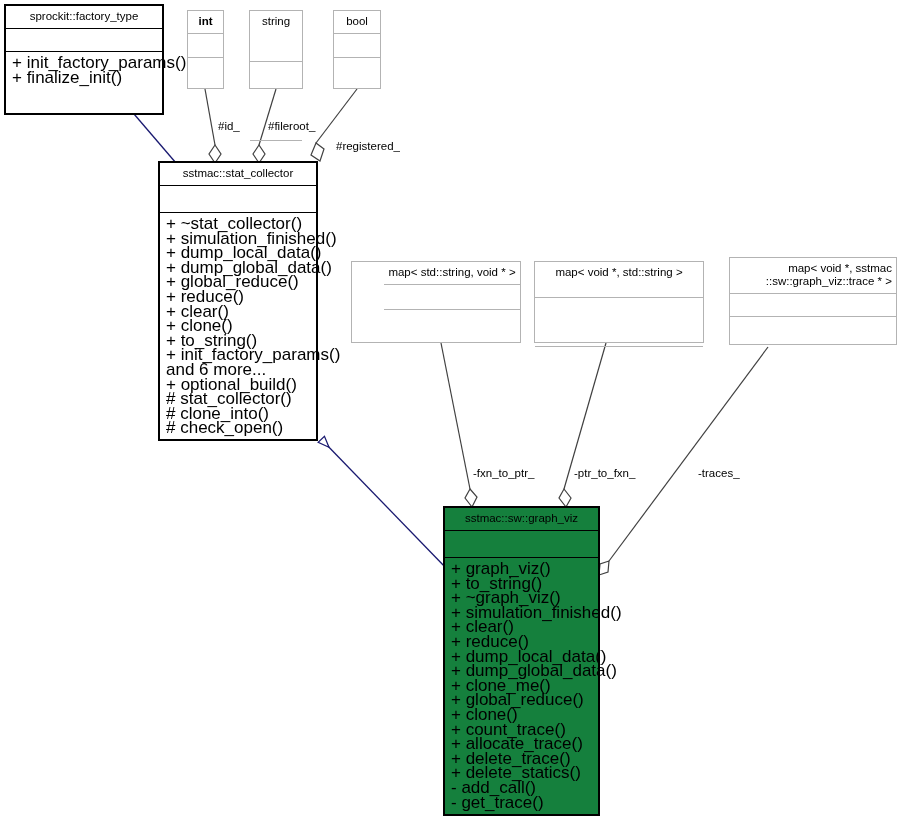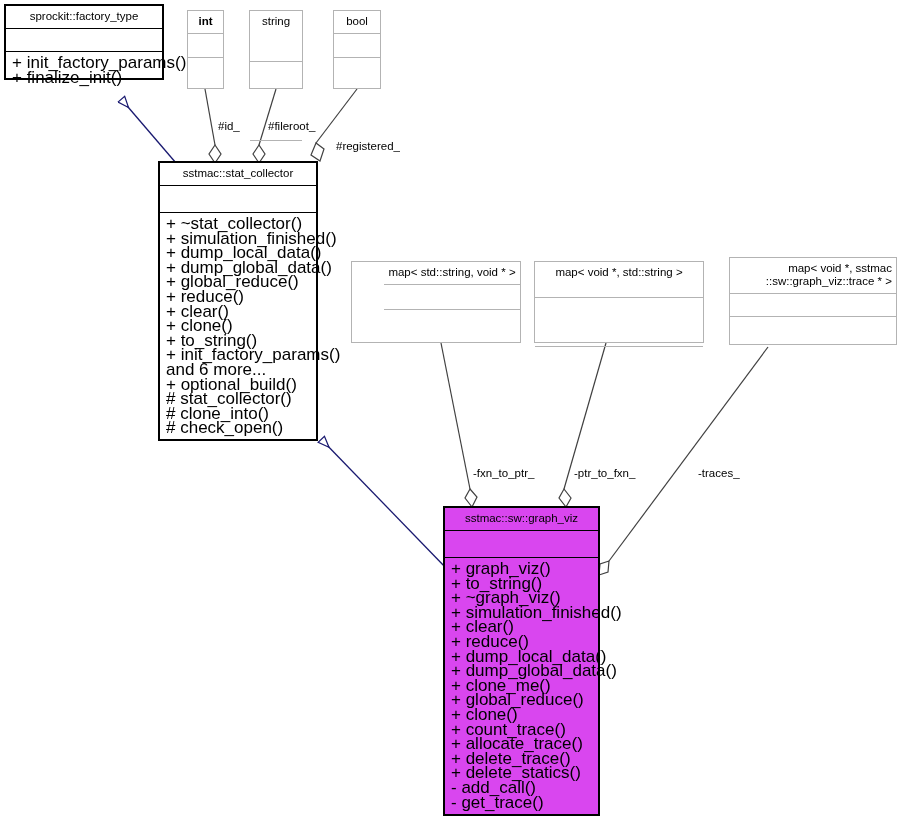--- a/index.html
+++ b/index.html
@@ -35,21 +35,21 @@
     flex-direction: column;
   }
   .uml-box.thin {
     border: 1px solid #b3b3b3;
   }
   .uml-box.thick {
     border: 1px solid #000000;
     outline: 1px solid #000000;
   }
   .uml-box.filled {
-    background: #d946ef;
+    background: #15803d;
   }
   .box-title {
     text-align: center;
     font-size: 11.5px;
     color: #000;
     padding: 4px 4px 5px 4px;
     line-height: 13px;
     white-space: nowrap;
   }
   .box-title.wrap {
@@ -131,21 +131,21 @@
       <path d="M 606,343 L 564,489" stroke="#404040" stroke-width="1.2" fill="none"></path>
       <path d="M 564,489 L 571,498 L 566,507 L 559,498 z" fill="#ffffff" stroke="#404040" stroke-width="1.2"></path>
     </g>
 
     <g>
       <path d="M 768,347 L 609,561" stroke="#404040" stroke-width="1.2" fill="none"></path>
       <path d="M 609,561 L 608,572 L 599,575 L 600,564 z" fill="#ffffff" stroke="#404040" stroke-width="1.2"></path>
     </g>
   </svg>
 
-  <div class="uml-box thick" style="left:5px; top:5px; width:158px; height:74px;">
+  <div class="uml-box thick" style="left:5px; top:5px; width:158px; height:109px;">
     <div class="box-title">sprockit::factory_type</div>
     <div class="sep"></div>
     <div class="box-attrs"></div>
     <div class="sep"></div>
     <div class="box-methods">
       <div>+ init_factory_params()</div>
       <div>+ finalize_init()</div>
     </div>
   </div>
 

